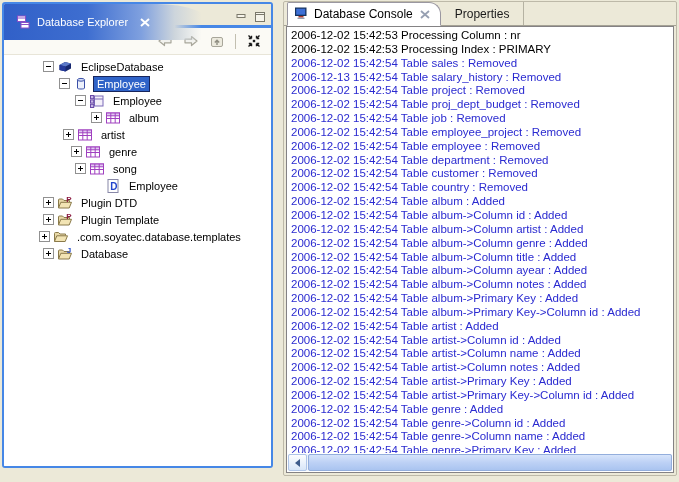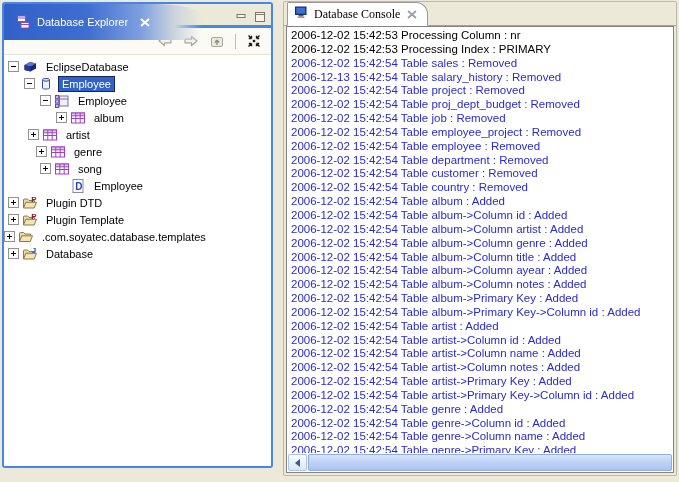--- a/index.html
+++ b/index.html
@@ -25,39 +25,39 @@
   .t-icon{width:16px;height:16px;flex:none;}
   .t-close{margin-left:7px;display:flex;align-items:center;cursor:default;}
   .winbtns{position:absolute;right:5px;top:4px;display:flex;gap:8px;align-items:center;}
 
   .exp-toolbar{height:26px;background:#FBFAF5;border-bottom:1px solid #E8E5D8;
     display:flex;align-items:center;justify-content:flex-end;gap:6px;padding-right:7px;flex:none;}
   .tb-icon{width:20px;height:16px;display:flex;align-items:center;justify-content:center;}
   .tb-sep{width:1px;height:15px;background:#C2BFB0;margin:0 2px;}
 
   .exp-tree{flex:1;background:#fff;overflow:hidden;padding-top:3px;font-size:11px;color:#000;}
-  .tree-row{height:17px;display:flex;align-items:center;white-space:nowrap;}
+  .tree-row{height:17px;display:flex;align-items:center;white-space:nowrap;margin-left:35px;}
   .exp{width:9px;height:9px;flex:none;position:relative;margin-right:3px;
     border:1px solid #919191;background:#fff;box-sizing:content-box;}
   .exp::before{content:'';position:absolute;left:2px;top:4px;width:5px;height:1px;background:#000;}
   .exp.plus::after{content:'';position:absolute;left:4px;top:2px;width:1px;height:5px;background:#000;}
   .exp.none{visibility:hidden;}
   .ticon{width:16px;height:16px;flex:none;margin-right:4px;}
   .ticon svg{display:block;}
   .tlabel{padding:1px 3px;border:1px solid transparent;}
   .tree-row.selected .tlabel{background:var(--sel-blue);color:#fff;border-color:#17255C;}
 
   
   .console{position:absolute;left:283px;top:1px;width:394px;height:475px;
     background:var(--bg);border:1px solid #BDB9A8;border-radius:2px;box-sizing:border-box;}
   .tabbar{height:23px;display:flex;align-items:stretch;border-bottom:1px solid #A5A295;font-size:12px;}
   .tab{display:flex;align-items:center;}
   .tab.active{gap:5px;padding:0 10px 0 5px;margin:0 0 -1px 3px;background:#fff;
     border:1px solid #9A97A0;border-bottom:1px solid #fff;
-    border-radius:2px 12px 0 0;font-family:Liberation Serif, serif;}
+    border-radius:2px 12px 0 0;}
   .tab.plain{padding:0 14px;border-right:1px solid #B5B2A2;color:#1a1a1a;}
   .tab-close{display:flex;align-items:center;margin-left:2px;}
 
   .console-body{position:absolute;left:2px;right:2px;top:24px;bottom:2px;
     background:#fff;border:1px solid #848284;overflow:hidden;}
   .clines{position:absolute;left:1px;right:1px;top:1px;bottom:19px;overflow:hidden;
     font-size:11.5px;line-height:13.85px;padding:1px 0 12px 3px;white-space:nowrap;}
   .cline{height:13.85px;}
   .cline.plain{color:#000;}
   .cline.event{color:var(--console-blue);}
@@ -285,20 +285,23 @@
               <rect x="3.2" y="3.7" width="9" height="6" fill="#3D6FD6"></rect>
               <rect x="5.5" y="11" width="5" height="1.6" fill="#B23A2A"></rect>
               <rect x="4.5" y="12.6" width="7" height="1.4" fill="#9AA0AE"></rect>
             </svg></span>
         <span>Database Console</span>
         <span class="tab-close">
             <svg width="10" height="9" viewBox="0 0 10 9">
               <path d="M1 1 L9 8 M9 1 L1 8" stroke="#97A0B2" stroke-width="1.8"></path>
             </svg>
           </span>
+      </div>
+      <div class="tab plain">
+        <span>Properties</span>
       </div>
     </div>
 
     <div class="console-body">
       <div class="clines" id="console-lines">
           <div class="cline plain">2006-12-02 15:42:53 Processing Column : nr</div>
           <div class="cline plain">2006-12-02 15:42:53 Processing Index : PRIMARY</div>
           <div class="cline event">2006-12-02 15:42:54 Table sales : Removed</div>
           <div class="cline event">2006-12-13 15:42:54 Table salary_history : Removed</div>
           <div class="cline event">2006-12-02 15:42:54 Table project : Removed</div>

